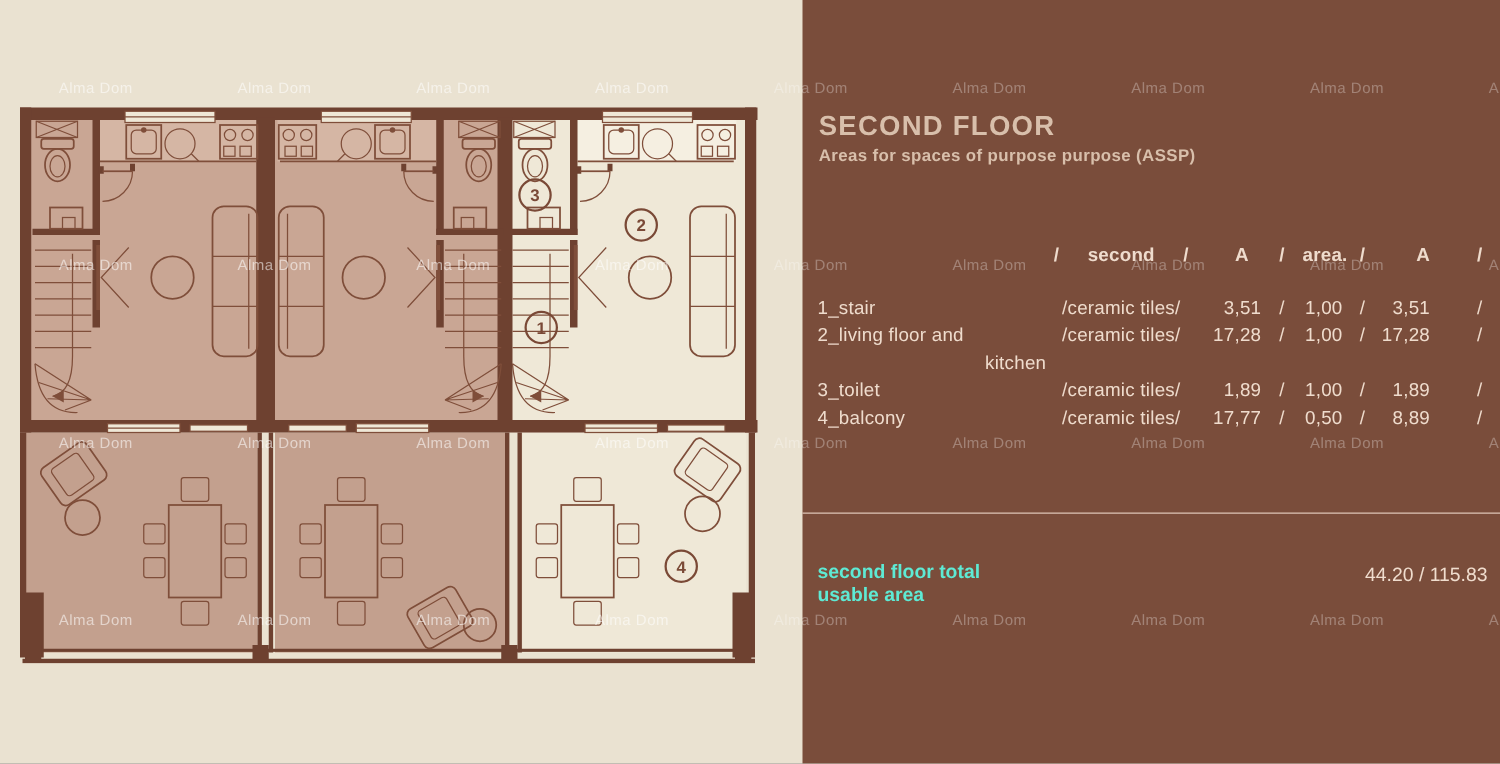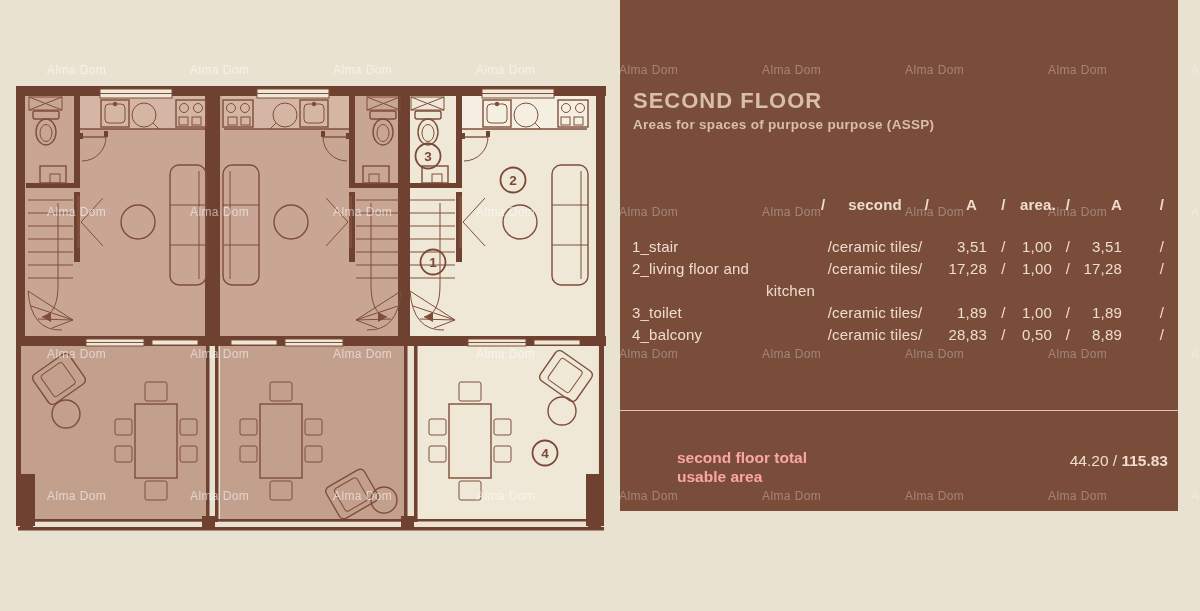--- a/index.html
+++ b/index.html
@@ -10,43 +10,43 @@
   .w{fill:#6E4130;}
   .ln{stroke:#7F4E3A;stroke-width:1.4;fill:none;}
   .ln1{stroke:#7F4E3A;stroke-width:1;fill:none;}
   .lt{fill:#EFE8D7;stroke:#7F4E3A;stroke-width:1;}
   .mk{stroke:#7A4936;stroke-width:1.8;fill:none;}
   .mktxt{font:bold 13.5px "Liberation Sans",sans-serif;fill:#7A4936;text-anchor:middle;}
   
   #watermarks{position:absolute;inset:0;pointer-events:none;}
   .wm{position:absolute;font-size:12px;letter-spacing:.4px;white-space:nowrap;}
   
-  #panel{position:absolute;left:620px;top:0;width:558px;height:511px;background:#7A4D3B;color:#EFDCCD;}
+  #panel{position:absolute;left:642px;top:0;width:558px;height:611px;background:#7A4D3B;color:#EFDCCD;}
   #panel .titleblock{position:absolute;left:13px;top:88px;color:#D8BFAB;}
   #panel h1{margin:0;font-size:22px;letter-spacing:1px;font-weight:bold;color:#D8BFAB;}
   #panel .subtitle{margin-top:3px;font-size:13.5px;font-weight:bold;letter-spacing:.3px;}
   #areas-table{position:absolute;left:0;top:194px;width:100%;font-size:15px;letter-spacing:.2px;}
   .trow,.thead{display:grid;grid-template-columns:183px 120px 52px 33px 34px 28px 42px auto;
     padding-left:12px;align-items:start;line-height:22px;}
   .thead{font-weight:bold;}
   .thead .mat{display:flex;justify-content:space-between;padding:0 6px;}
   .c.mat{text-align:center;}
   .c.a{text-align:right;}
   .c.sl,.c.sr,.c.coef{text-align:center;}
   .c.a2{text-align:right;padding-right:2px;}
   .c.end{text-align:right;padding-right:14px;}
   .thead .a{padding-right:10px;}
   #head-underline{position:absolute;left:0;right:0;top:216px;height:1px;background:rgba(238,218,205,.85);}
   #rows{padding-top:20px;}
   .l1,.l2{display:block;}
   .l2{padding-left:17px;text-align:right;}
   .l2:empty{display:none;}
-  #total-label{position:absolute;left:12px;top:448px;font-size:15.5px;font-weight:bold;line-height:19px;color:#fca5a5;margin-left:45px;}
+  #total-label{position:absolute;left:12px;top:448px;font-size:15.5px;font-weight:bold;line-height:19px;color:#5eead4;}
   #total-value{position:absolute;right:10px;top:452px;font-size:15.5px;color:#F0DDCE;}
-  #total-value .b{font-weight:bold;text-align:center;}
+  #total-value .b{font-weight:normal;text-align:center;}
 </style>
 </head>
 <body>
 
 <div id="page">
 
   <svg id="plan" viewBox="0 0 1200 611" xmlns="http://www.w3.org/2000/svg">
     <defs>
 
       <g id="unitF">
@@ -258,21 +258,21 @@
     <div class="c sr">/</div>
     <div class="c a2">1,89</div>
     <div class="c end">/</div>
   </div>
 
   <div class="trow">
     <div class="c label">
               <span class="l1">4_balcony</span>
             </div>
     <div class="c mat">/ceramic tiles/</div>
-    <div class="c a">28,83</div>
+    <div class="c a">17,77</div>
     <div class="c sl">/</div>
     <div class="c coef">0,50</div>
     <div class="c sr">/</div>
     <div class="c a2">8,89</div>
     <div class="c end">/</div>
   </div>
 </div>
     </div>
 
     <div id="total-label">

